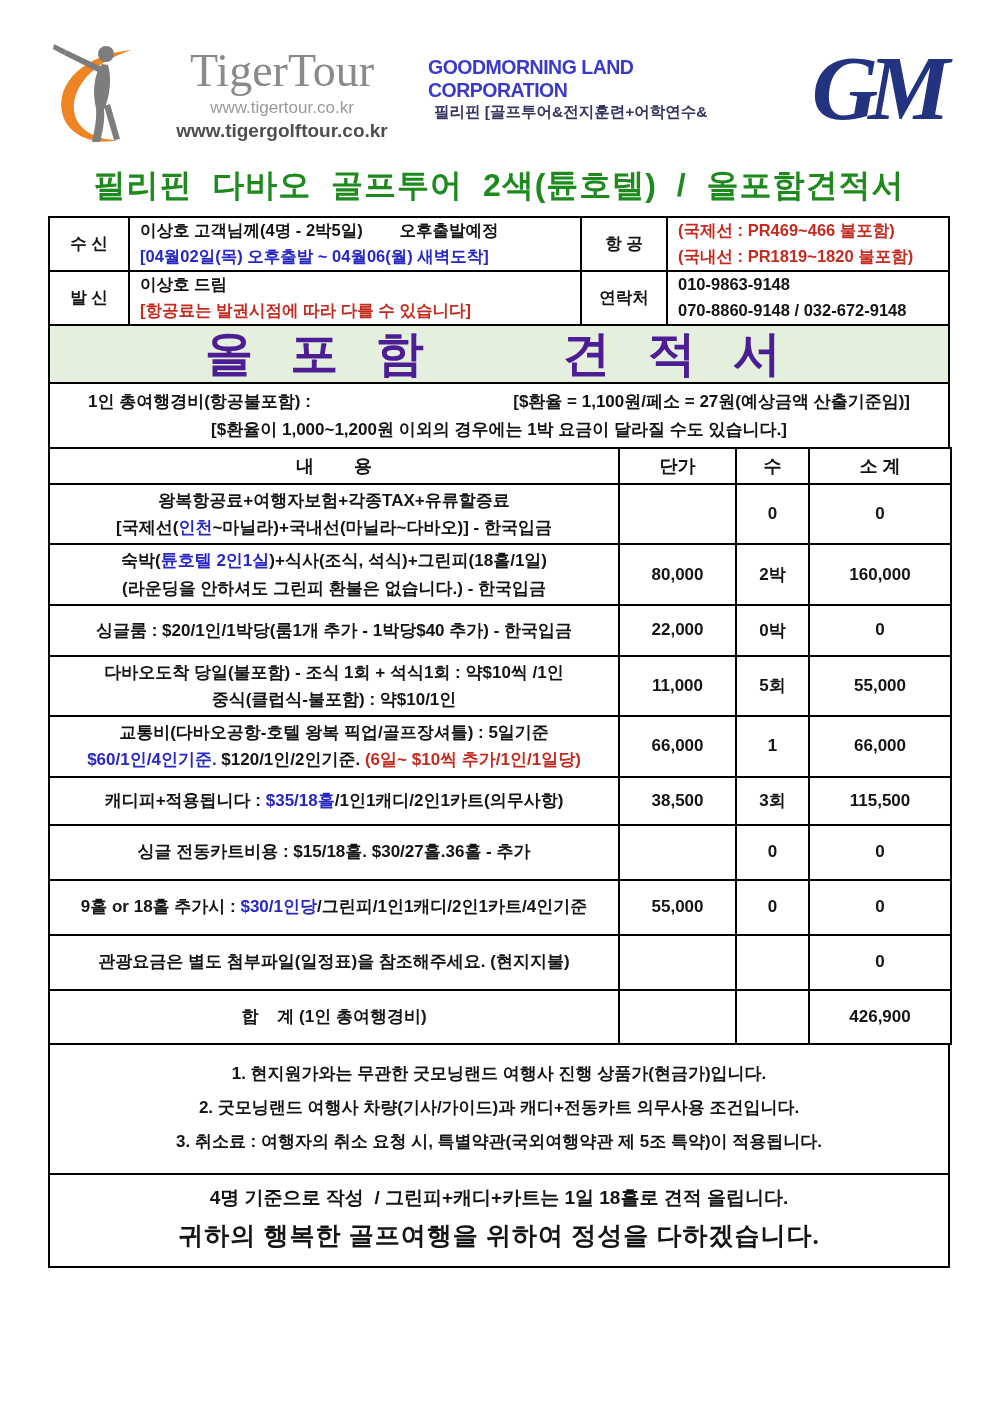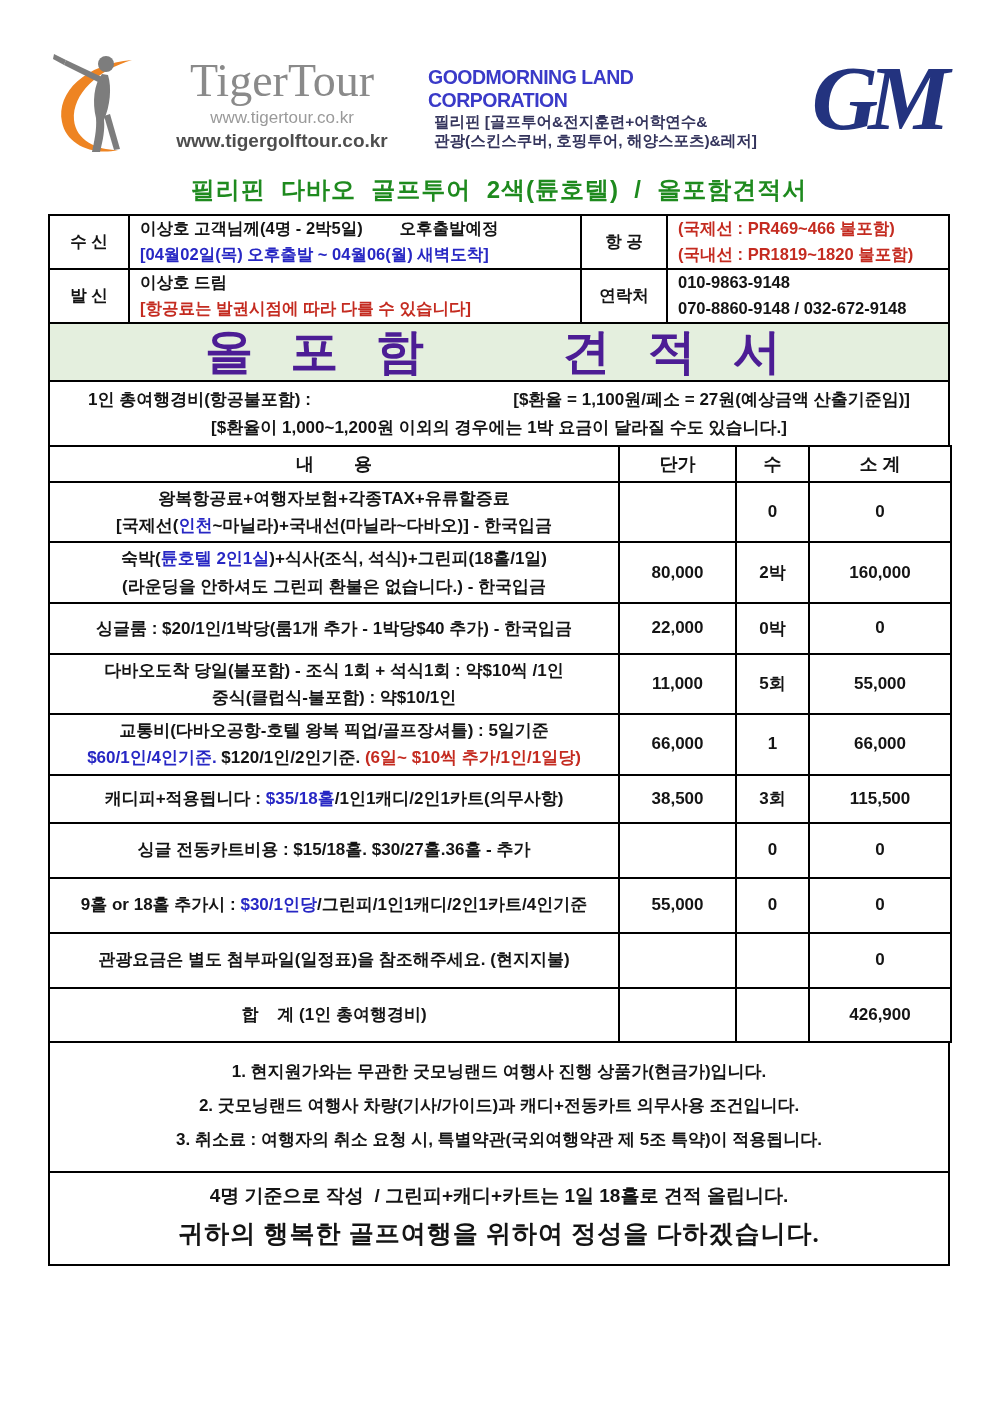--- a/index.html
+++ b/index.html
@@ -6,42 +6,42 @@
     --green:#1e8a1e; --red:#c42b20; --blue:#2727c4; --ink:#141414;
     --banner-bg:#e4efde; --navy:#23337f; --corpblue:#3a3ac8; --gray:#8a8a8a;
   }
   *{box-sizing:border-box; margin:0; padding:0;}
   html,body{background:#ffffff;}
   body{
     width:992px; height:1403px; position:relative;
     font-family:"Liberation Sans","DejaVu Sans",sans-serif;
     color:var(--ink); font-weight:bold;
   }
-  .page{position:absolute; left:48px; top:50px; width:902px;}
+  .page{position:absolute; left:48px; top:40px; width:902px;}
   .pre{white-space:pre-wrap;}
 
   
   .masthead{display:flex; align-items:flex-start; height:116px;}
   .tiger{display:flex; align-items:flex-start; width:368px;}
   .tiger-art{width:104px; height:110px; flex:0 0 auto;}
   .tiger-txt{padding-top:8px; text-align:center; width:260px;}
   .tiger-name{font-family:"Liberation Serif","DejaVu Serif",serif; font-size:46px; line-height:1.0; color:var(--gray); font-weight:normal;}
   .tiger-url-sm{font-size:17px; color:#9a9a9a; margin-top:4px; font-weight:normal;}
   .tiger-url-bd{font-size:19px; color:#4e4e4e; margin-top:2px; font-weight:bold;}
   .corp{margin-left:12px; padding-top:16px; width:340px;}
   .corp-name{color:var(--corpblue); font-size:19.5px; letter-spacing:-0.5px;}
   .corp-sub{color:#3c3c3c; font-size:16px; margin:5px 0 7px 6px;}
   .corp-desc{color:#34345c; font-size:15.5px; line-height:1.25; margin-left:6px;}
   .gm{margin-left:auto; font-family:"Liberation Serif","DejaVu Serif",serif;
       font-style:italic; font-weight:bold; color:var(--navy);
       font-size:92px; line-height:96px; letter-spacing:-10px; padding-right:10px;}
 
   
   .doc-title{margin-top:8px; text-align:center; color:var(--green);
-             font-size:24px; letter-spacing:1px;}
+             font-size:32px; letter-spacing:1px;}
 
   
   table{border-collapse:collapse; width:100%; table-layout:fixed;}
   td,th{border:2px solid #000; vertical-align:middle; text-align:center;}
   .box{border:2px solid #000; width:100%; margin-top:-2px;}
 
   
   .info-table{margin-top:8px;}
   .info-table td{height:54px; font-size:16.5px;}
   .info-label{width:80px;}
@@ -100,21 +100,20 @@
       </svg>
       <div class="tiger-txt">
         <div class="tiger-name">TigerTour</div>
         <div class="tiger-url-sm">www.tigertour.co.kr</div>
         <div class="tiger-url-bd">www.tigergolftour.co.kr</div>
       </div>
     </div>
     <div class="corp">
       <div class="corp-name">GOODMORNING LAND CORPORATION</div>
       <div class="corp-desc">필리핀 [골프투어&amp;전지훈련+어학연수&amp;</div>
-      <div class="corp-desc">관광(스킨스쿠버, 호핑투어, 해양스포츠)&amp;레저]</div>
     </div>
     <div class="gm">GM</div>
   </div>
 
   <div class="doc-title pre">필리핀  다바오  골프투어  2색(튠호텔)  /  올포함견적서</div>
 
   <table class="info-table">
     <tbody>
         <tr>
       <td class="info-label">수  신</td>

